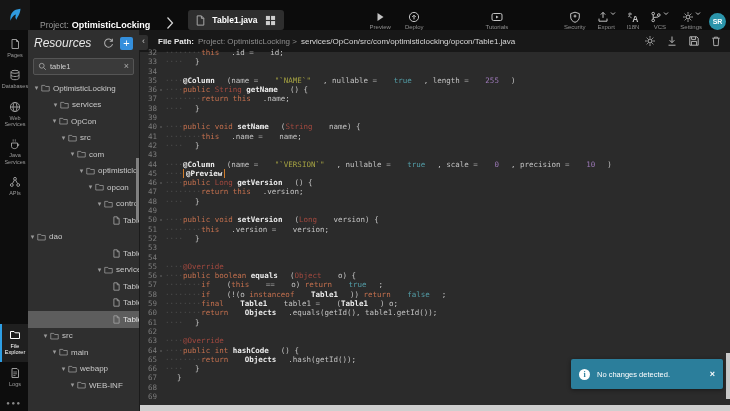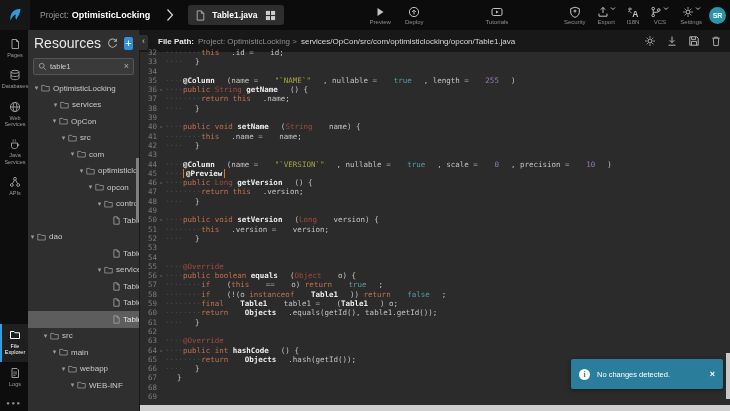--- a/index.html
+++ b/index.html
@@ -3,21 +3,21 @@
 <meta charset="utf-8">
 <style>
   * { box-sizing: border-box; margin: 0; padding: 0; }
   html,body { width:730px; height:411px; }
   body {
     font-family:"Liberation Sans",sans-serif;
     background:#2b2b2b; overflow:hidden; position:relative;
   }
   
   .topbar { position:absolute; top:0; left:0; right:0; height:30px; background:#0c0c0c;
-            display:flex; align-items:center; z-index:10; }
+            display:flex; align-items:flex-end; z-index:10; }
   .logo { width:30px; height:30px; background:#161616; display:flex; align-items:center; justify-content:center; flex:none; }
   .proj { margin-left:10px; font-size:8.5px; color:#9a9a9a; white-space:nowrap; }
   .pname { color:#ffffff; font-weight:bold; margin-left:3px; font-size:9px; }
   .sep-chev { margin-left:16px; color:#d8d8d8; display:flex; align-items:center; }
   .tab { margin-left:14px; background:#2e2e2e; border-radius:3px; height:20px; display:flex;
          align-items:center; padding:0 8px; gap:7px; color:#bdbdbd; }
   .tab .t { color:#ffffff; font-weight:bold; font-size:8.5px; white-space:nowrap; }
   .tbact { display:flex; flex-direction:column; align-items:center; gap:1px; color:#c3c3c3; cursor:pointer; }
   .tbact .lbl { font-size:6px; color:#8f8f8f; white-space:nowrap; }
   .tbact .irow { display:flex; align-items:flex-start; gap:1px; }
@@ -32,21 +32,21 @@
   .side-item { display:flex; flex-direction:column; align-items:center; padding:5px 0 6px; gap:2px;
                color:#9b9b9b; border-left:2px solid transparent; cursor:pointer; }
   .side-item .lbl { font-size:5.5px; text-align:center; line-height:1.15; }
   .side-item.active { background:#1f1f1f; border-left-color:#2e9fe5; color:#ffffff; }
   .side-bottom { margin-top:auto; }
   .more { text-align:center; color:#8a8a8a; padding:7px 0 5px; font-size:6px; letter-spacing:1.5px; }
   
   .resources { width:112px; background:#2f2f2f; position:relative; display:flex; flex-direction:column;
                border-right:1px solid #1b1b1b; flex:none; }
   .res-head { height:26px; display:flex; align-items:center; padding:0 6px 0 6px; gap:6px; flex:none; }
-  .res-title { color:#e8e8e8; font-size:14px; flex:1; }
+  .res-title { color:#e8e8e8; font-size:12px; flex:1;font-style:italic; }
   .refresh-btn { color:#b0b0b0; cursor:pointer; }
   .plus-btn { width:13px; height:13px; background:#348fdc; color:#fff; border-radius:2px; font-size:11px;
               line-height:12px; text-align:center; cursor:pointer; }
   .searchbox { margin:2px 5px 0; background:#3a3a3a; border:1px solid #555; border-radius:2px; height:17px;
                display:flex; align-items:center; padding:0 4px; gap:3px; color:#9f9f9f; flex:none; }
   .searchbox input { background:transparent; border:0; outline:0; color:#cfcfcf; font-size:7.5px; width:100%;
                      font-family:"Liberation Sans",sans-serif; min-width:0; }
   .clear-x { color:#ababab; font-size:9px; cursor:pointer; line-height:1; }
   .tree { flex:1; overflow:hidden; margin-top:5px; position:relative; }
   .trow { height:16.5px; display:flex; align-items:center; white-space:nowrap; color:#c9c9c9;

